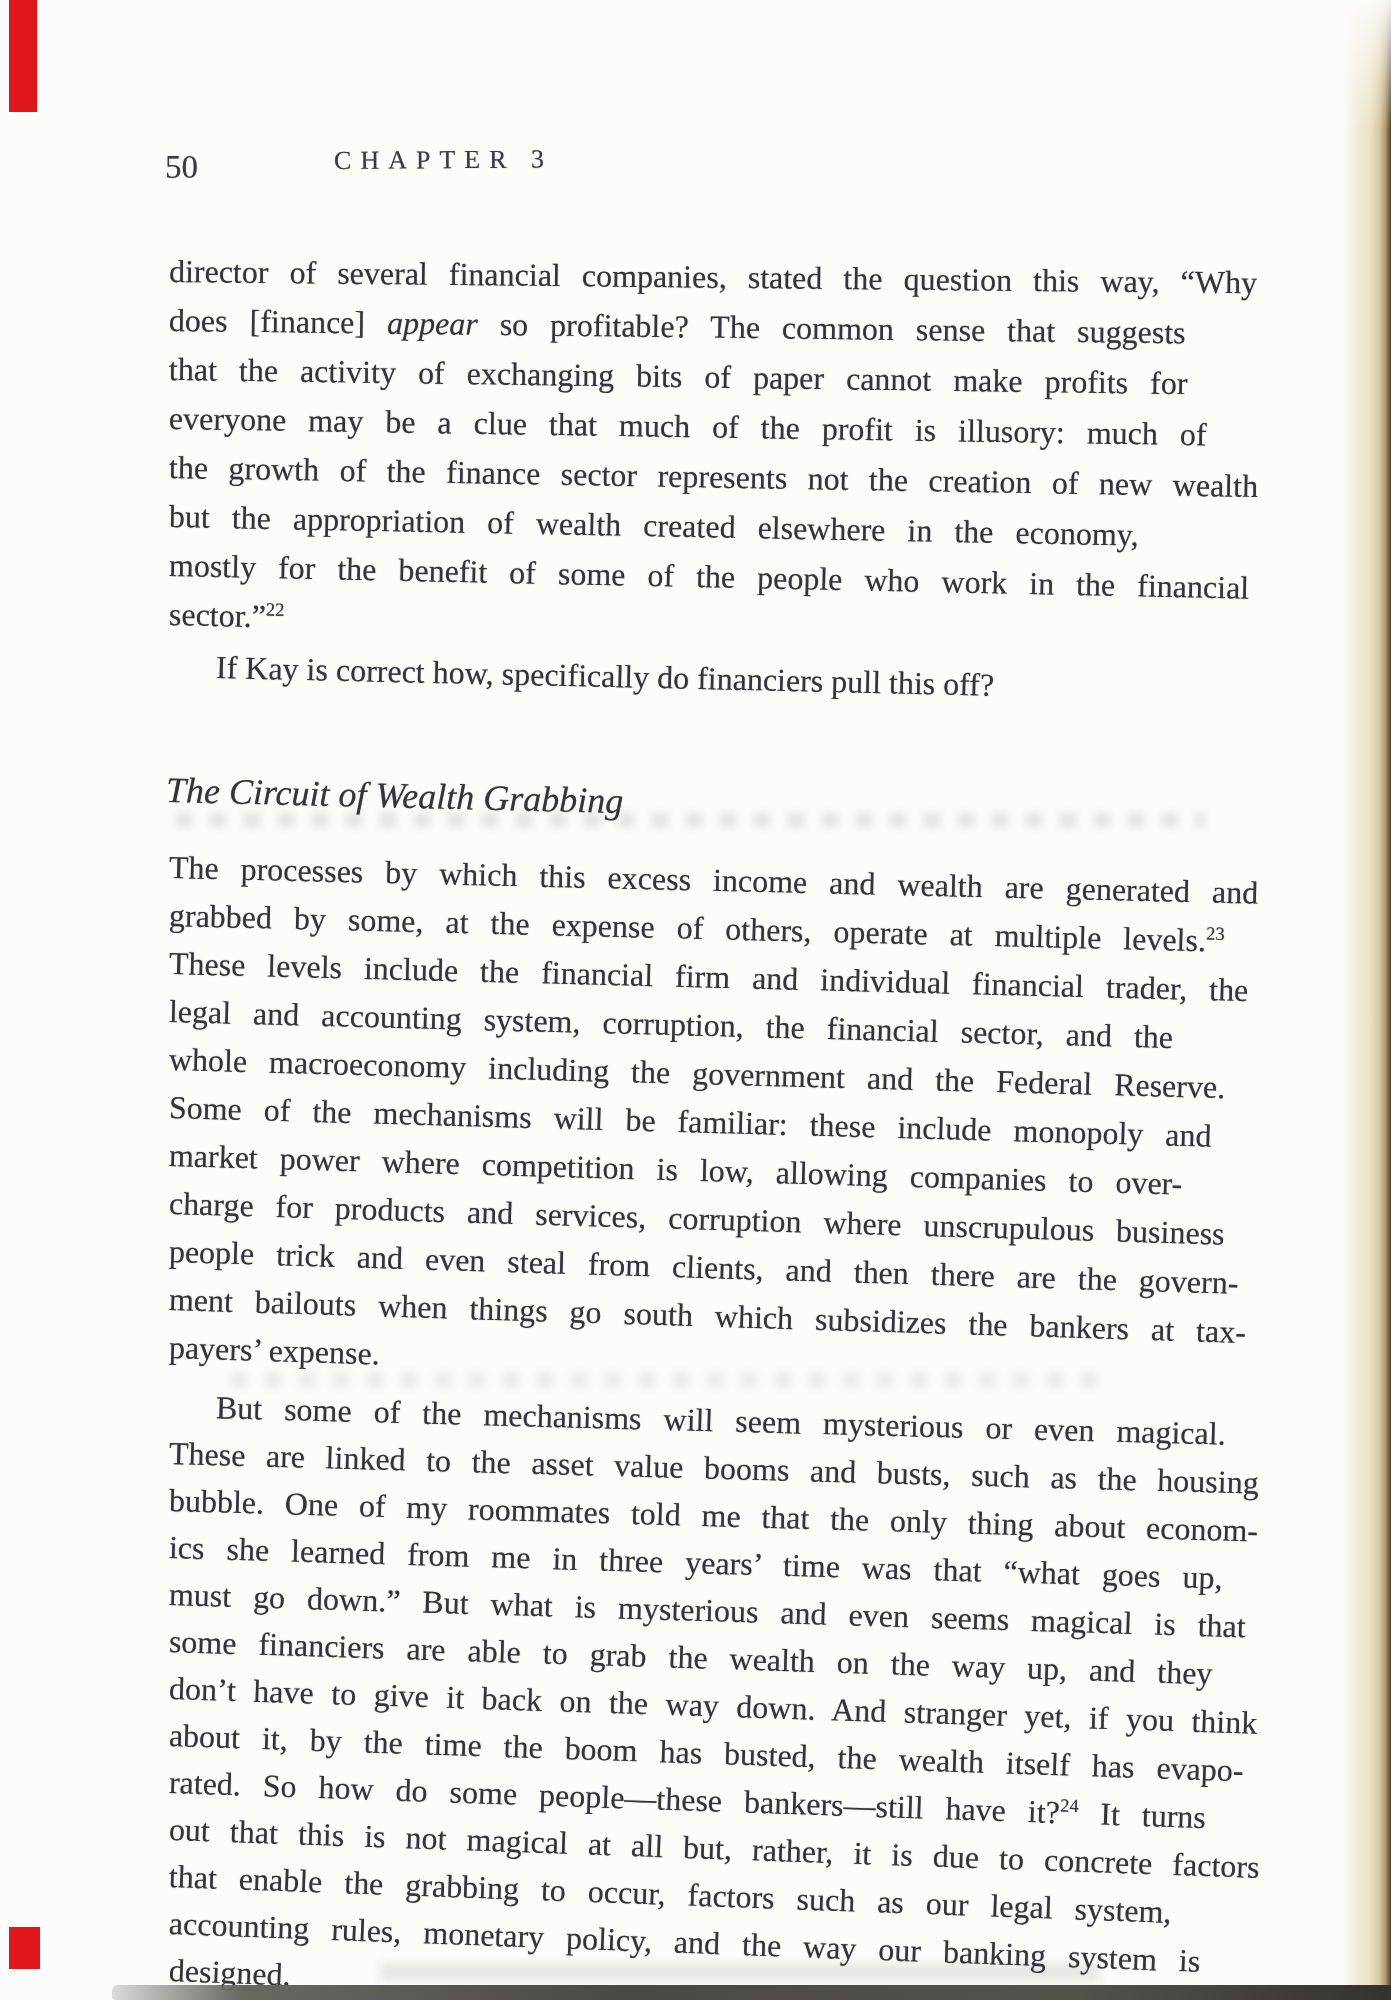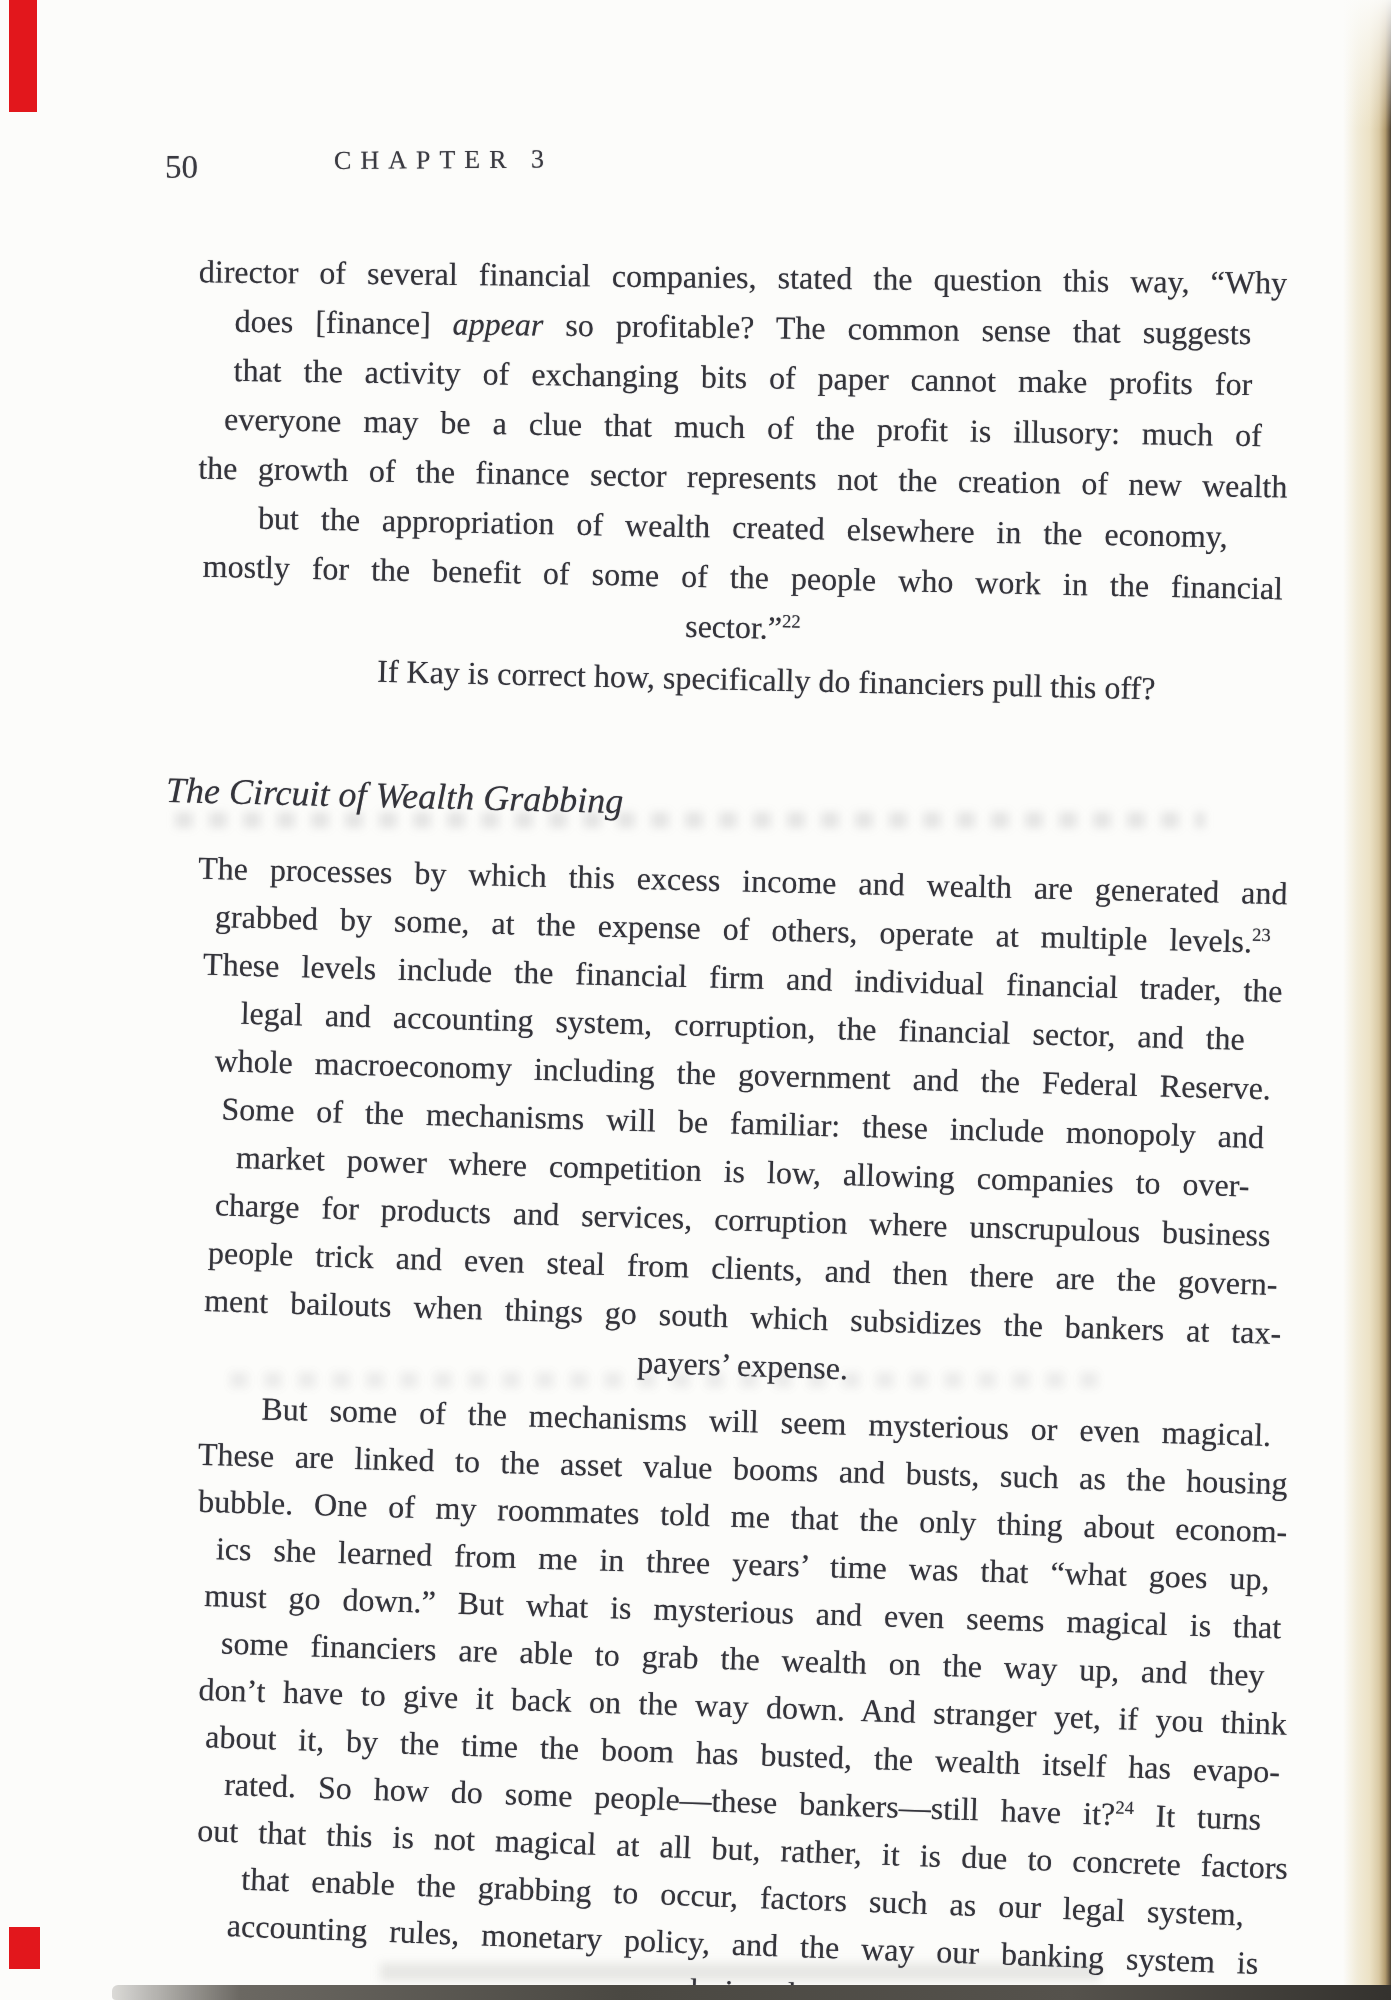--- a/index.html
+++ b/index.html
@@ -2,21 +2,20 @@
 <html><head>
 <meta charset="utf-8">
 <style>
   html,body{margin:0;padding:0;background:#e8e8e8;}
   .page{
     position:relative;
     width:1391px;height:2000px;
     overflow:hidden;
     background:#fcfcfa;
     font-family:"Liberation Serif","DejaVu Serif",serif;
-    text-align:center;
   }
 
   
   .red-marker{position:absolute;background:#e2171c;z-index:5;}
   #red-marker-top{left:9px;top:0;width:28px;height:112px;}
   #red-marker-bottom{left:9px;top:1927px;width:31px;height:42px;}
 
   #page-edge-shadow{
     position:absolute;top:0;right:0;width:48px;height:100%;z-index:4;
     background:linear-gradient(to right,

